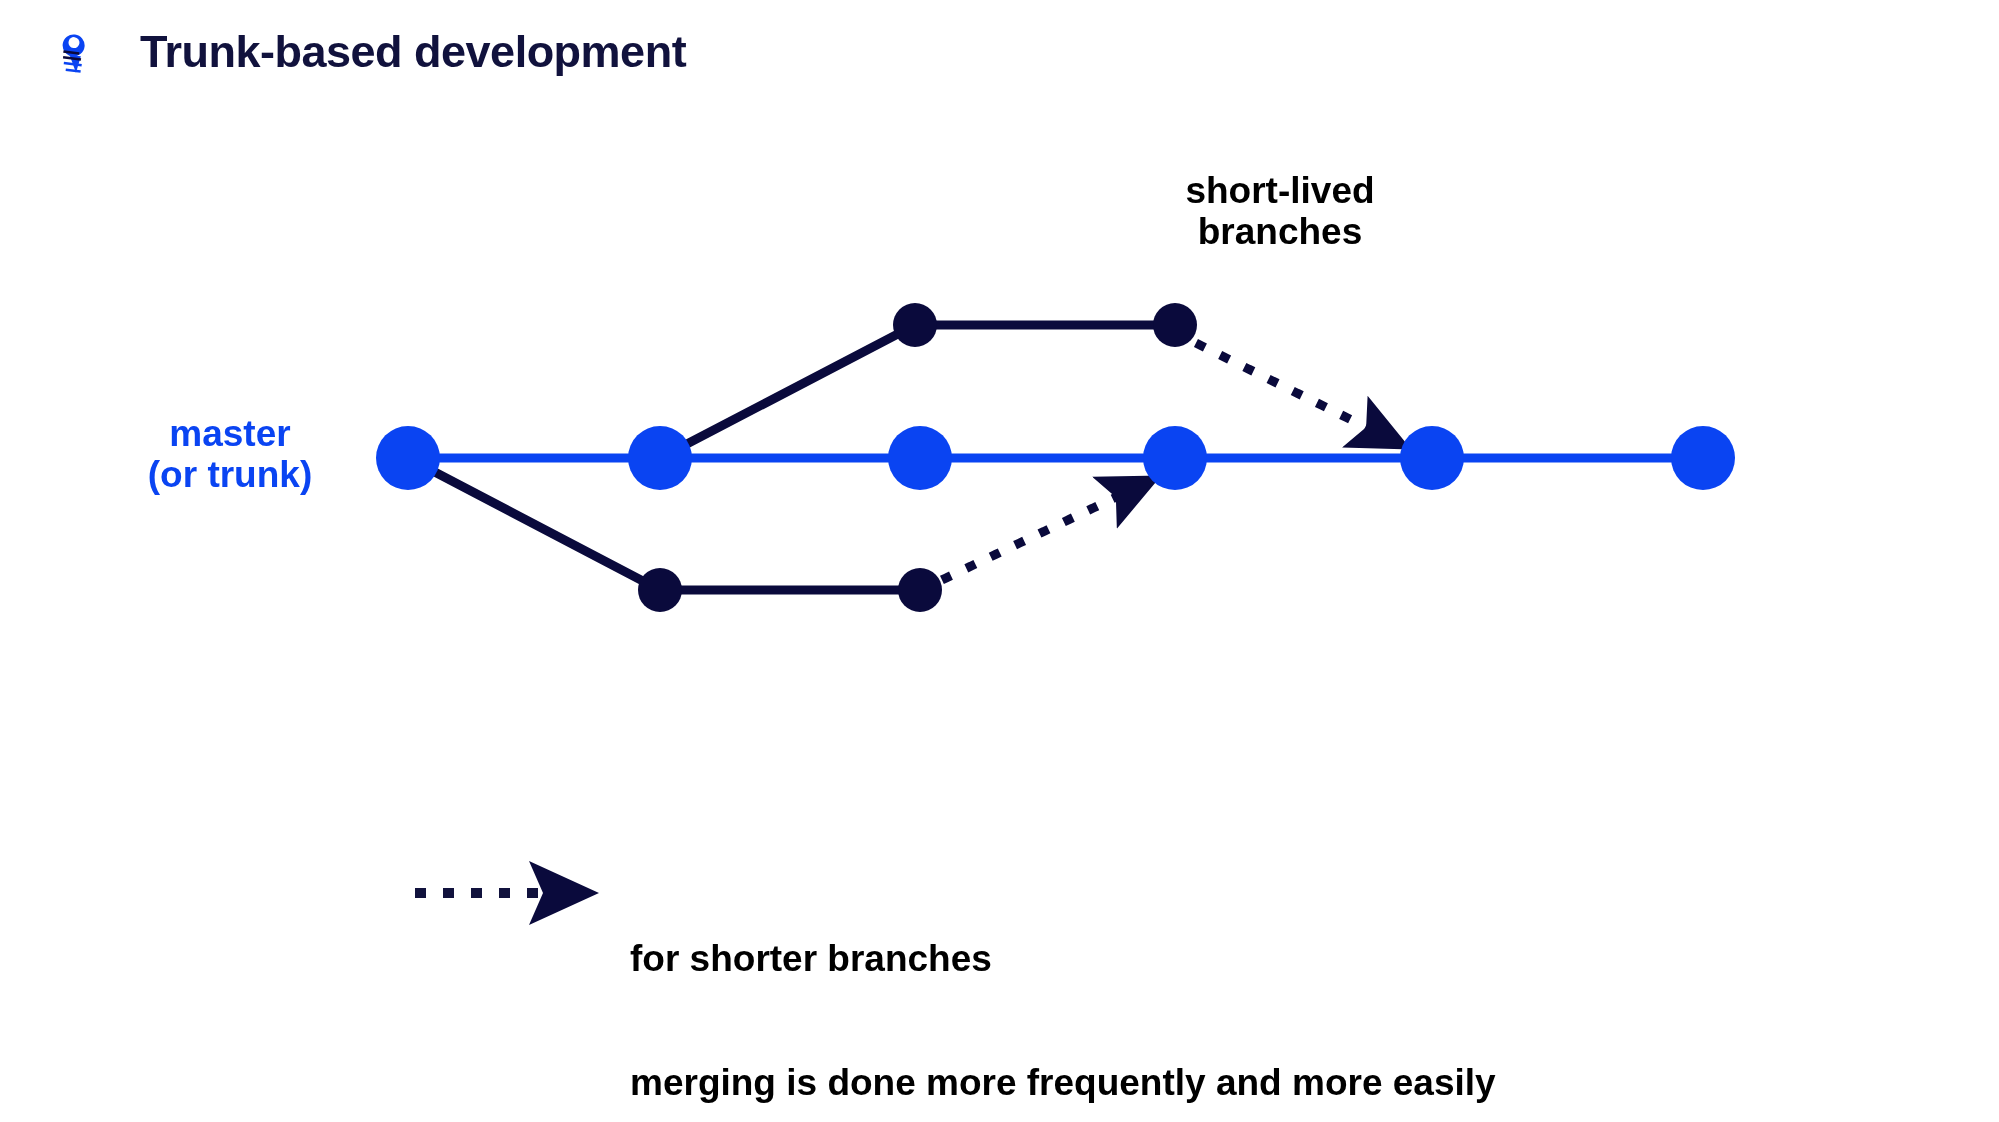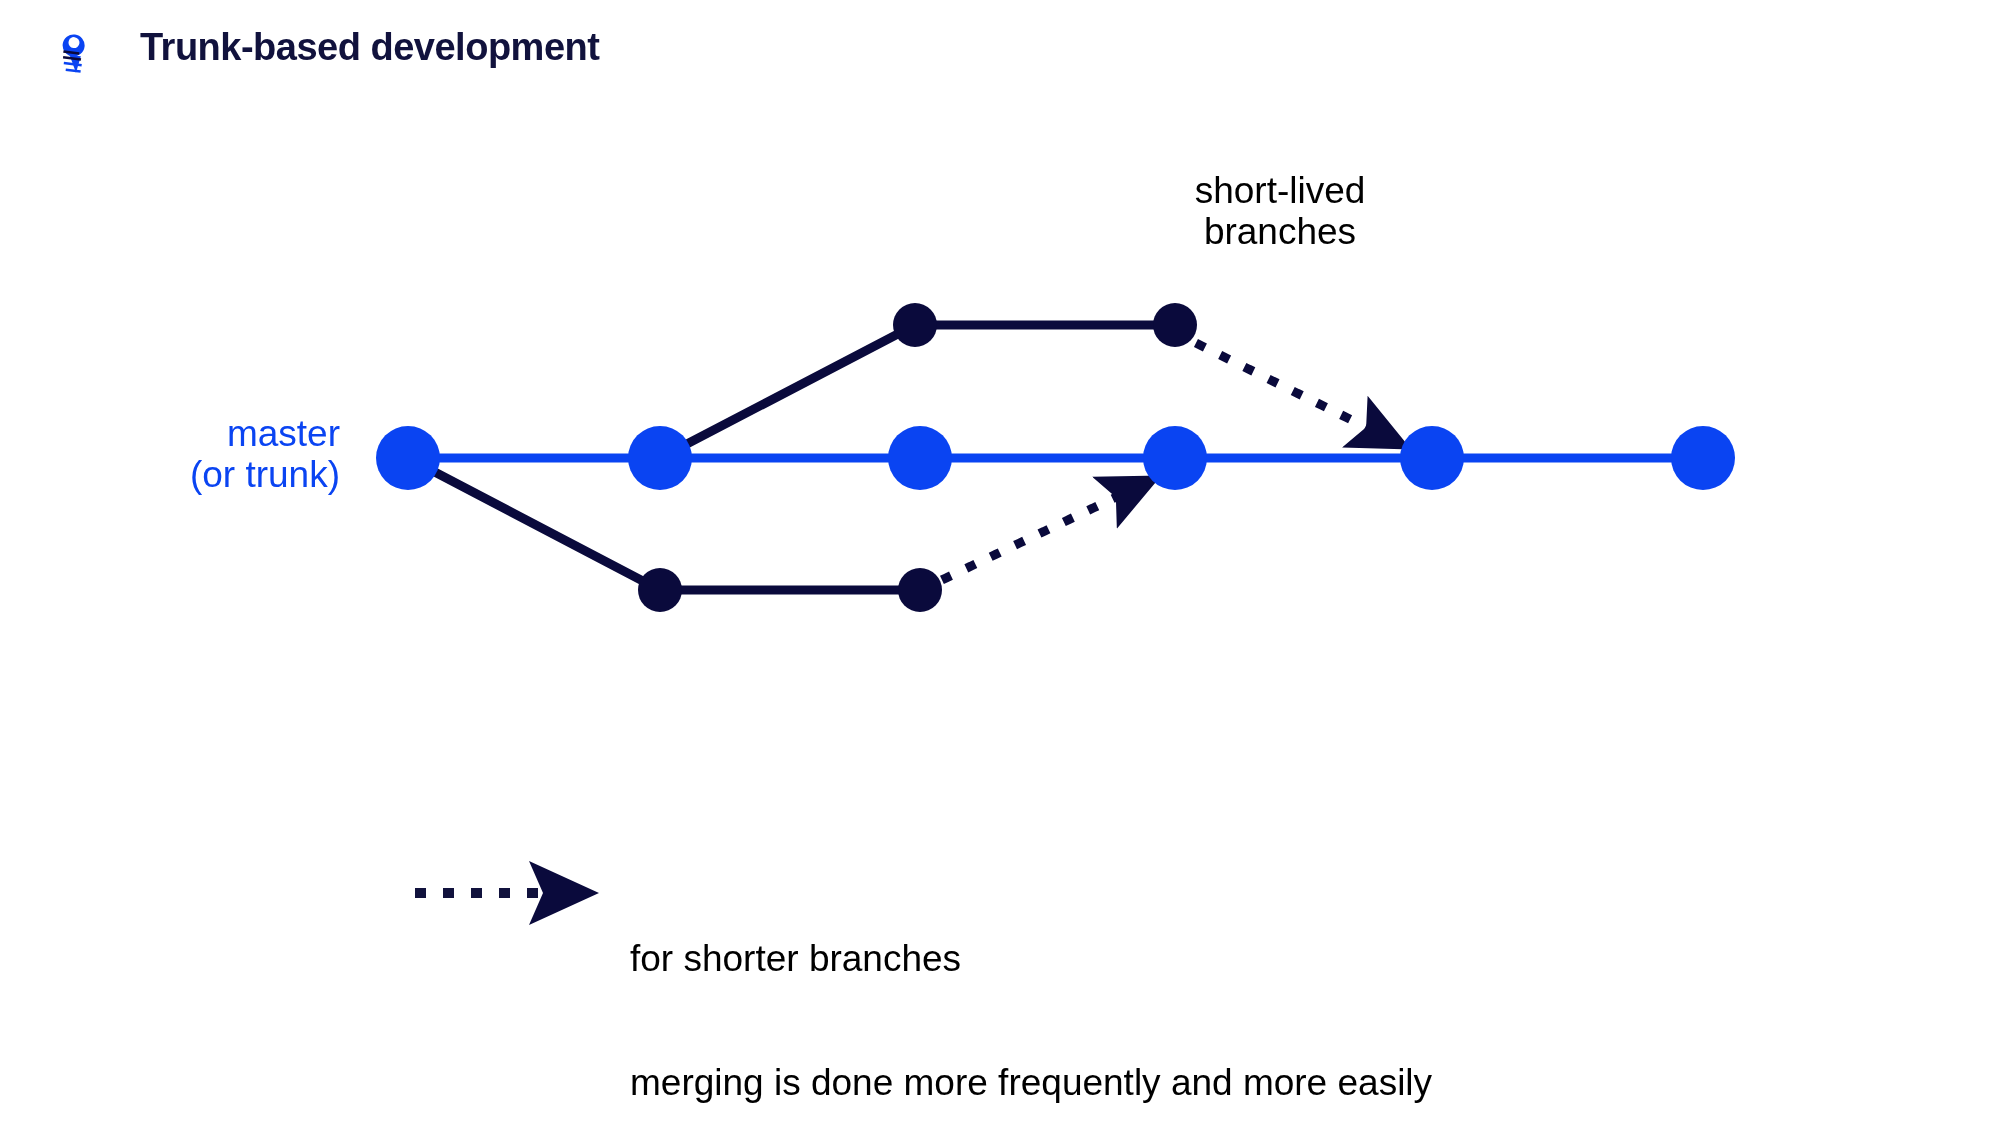--- a/index.html
+++ b/index.html
@@ -30,56 +30,56 @@
     position: absolute;
     left: 52px;
     top: 32px;
     width: 44px;
     height: 44px;
   }
   #page-title {
     position: absolute;
     left: 140px;
     top: 26px;
-    font-size: 38px;
+    font-size: 45px;
     font-weight: bold;
     color: #11123D;
     letter-spacing: -0.5px;
     white-space: nowrap;
   }
 
   
   #diagram {
     position: absolute;
     left: 0;
     top: 0;
     width: 1999px;
     height: 1122px;
   }
 
   
   .dg-label {
     position: absolute;
-    font-weight: normal;
+    font-weight: bold;
     white-space: pre;
     line-height: 1.12;
   }
   #branch-callout-label {
     left: 1160px;
     top: 170px;
     width: 240px;
     text-align: center;
     font-size: 37px;
     color: #000000;
   }
   #master-label {
     left: 120px;
     top: 413px;
     width: 220px;
-    text-align: right;
+    text-align: center;
     font-size: 37px;
     color: #0A44F2;
   }
   #legend-text {
     left: 630px;
     top: 855px;
     font-size: 37px;
     color: #000000;
   }
   .legend-line { display: block; }

